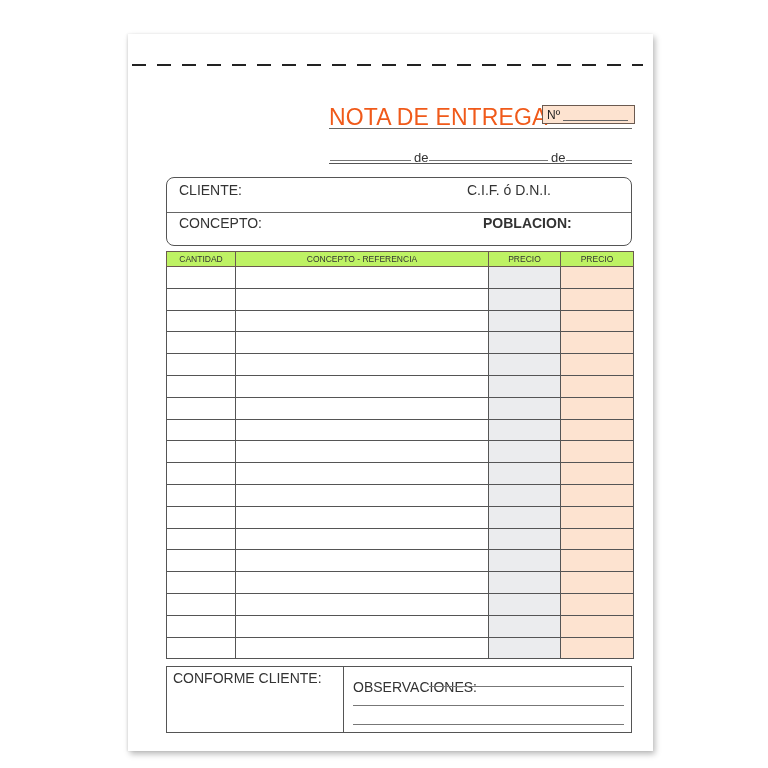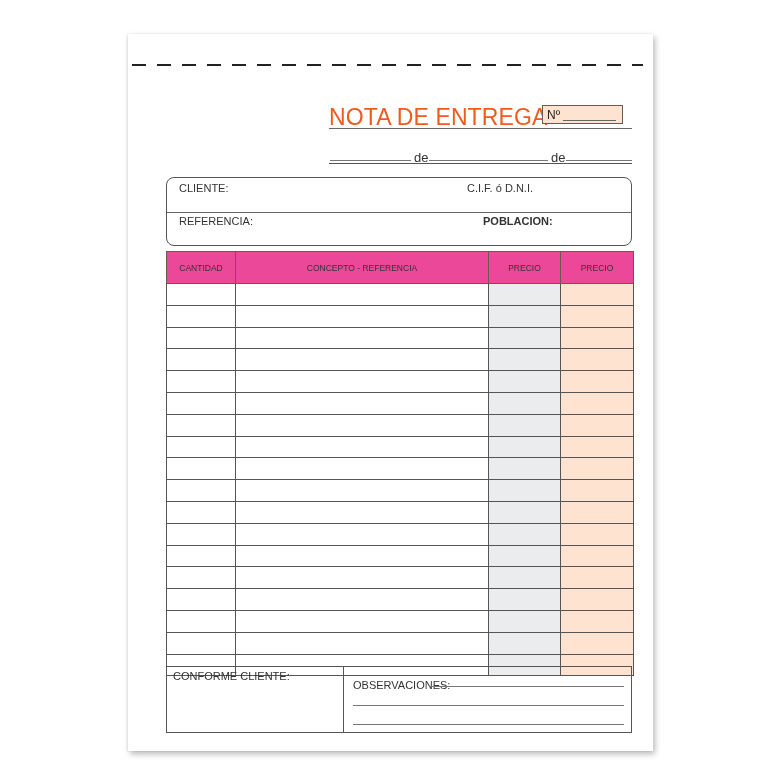--- a/index.html
+++ b/index.html
@@ -16,48 +16,48 @@
       position: absolute; left: 132px; top: 64px; width: 511px; height: 0;
       border-top: 2px dashed #222;
     }
     .perforation { border-top-style: none; height: 2px;
       background: repeating-linear-gradient(90deg, #222 0 14px, transparent 14px 25px); }
     .title {
       position: absolute; left: 329px; top: 104px; font-size: 23px; color: #f05a1a;
       letter-spacing: 0.1px; white-space: nowrap;
     }
     .num-box {
-      position: absolute; left: 542px; top: 105px; width: 81px; height: 19px;
+      position: absolute; left: 542px; top: 105px; width: 93px; height: 19px;
       background: #fde3d0; border: 1px solid #6b5a50; box-sizing: border-box;
     }
     .num-label { position: absolute; left: 4px; top: 2px; font-size: 12px; color: #222; }
     .num-line { position: absolute; left: 20px; right: 6px; top: 14px; border-top: 1px solid #666; }
     .title-rule { position: absolute; left: 329px; top: 128px; width: 303px; border-top: 1.5px solid #666; }
 
     .date-row { position: absolute; left: 329px; top: 150px; width: 303px; height: 14px; }
     .date-seg { position: absolute; top: 10px; border-top: 1px solid #777; }
     .date-de { position: absolute; top: 0; font-size: 13px; color: #333; }
     .date-rule { position: absolute; left: 329px; top: 163px; width: 303px; border-top: 1.5px solid #555; }
 
     .client-box {
       position: absolute; left: 166px; top: 177px; width: 466px; height: 69px;
       border: 1px solid #555; border-radius: 8px; box-sizing: border-box;
     }
     .client-divider { position: absolute; left: 0; right: 0; top: 34px; border-top: 1px solid #666; }
-    .field-label { position: absolute; font-size: 11px; color: #333; white-space: nowrap; }
+    .field-label { position: absolute; font-size: 14px; color: #333; white-space: nowrap; }
 
     table.items {
       position: absolute; left: 166px; top: 251px; width: 467px;
       border-collapse: collapse; table-layout: fixed;
     }
     table.items th, table.items td {
       border: 1px solid #555; padding: 0; box-sizing: border-box;
     }
     table.items th {
-      height: 32px; background: #ec4899; font-weight: normal; font-size: 8.5px; color: #333;
+      height: 15px; background: #bef264; font-weight: normal; font-size: 8.5px; color: #333;
       border-color: #6b5a50;
     }
     table.items td { height: 21.8px; }
     td.col-precio { background: #ebecee; }
     td.col-importe { background: #fde3d0; }
 
     .bottom-box {
       position: absolute; left: 166px; top: 666px; width: 466px; height: 67px;
       border: 1px solid #555; border-radius: 0; box-sizing: border-box;
     }
@@ -85,21 +85,21 @@
   <span class="date-seg" style="left:100px;width:119px;"></span>
   <span class="date-de" style="left:222px;">de</span>
   <span class="date-seg" style="left:237px;width:66px;"></span>
 </div>
 <div class="date-rule"></div>
 
 <div class="client-box">
   <span class="field-label" style="left:12px;top:4px;">CLIENTE:</span>
   <span class="field-label" style="left:300px;top:4px;">C.I.F. ó D.N.I.</span>
   <div class="client-divider"></div>
-  <span class="field-label" style="left:12px;top:37px;">REFERENCIA:</span>
+  <span class="field-label" style="left:12px;top:37px;">CONCEPTO:</span>
   <span class="field-label" style="left:316px;top:37px;font-weight:bold;">POBLACION:</span>
 </div>
 
 <table class="items">
   <colgroup>
     <col style="width:69px">
     <col style="width:253px">
     <col style="width:72px">
     <col style="width:73px">
   </colgroup>

